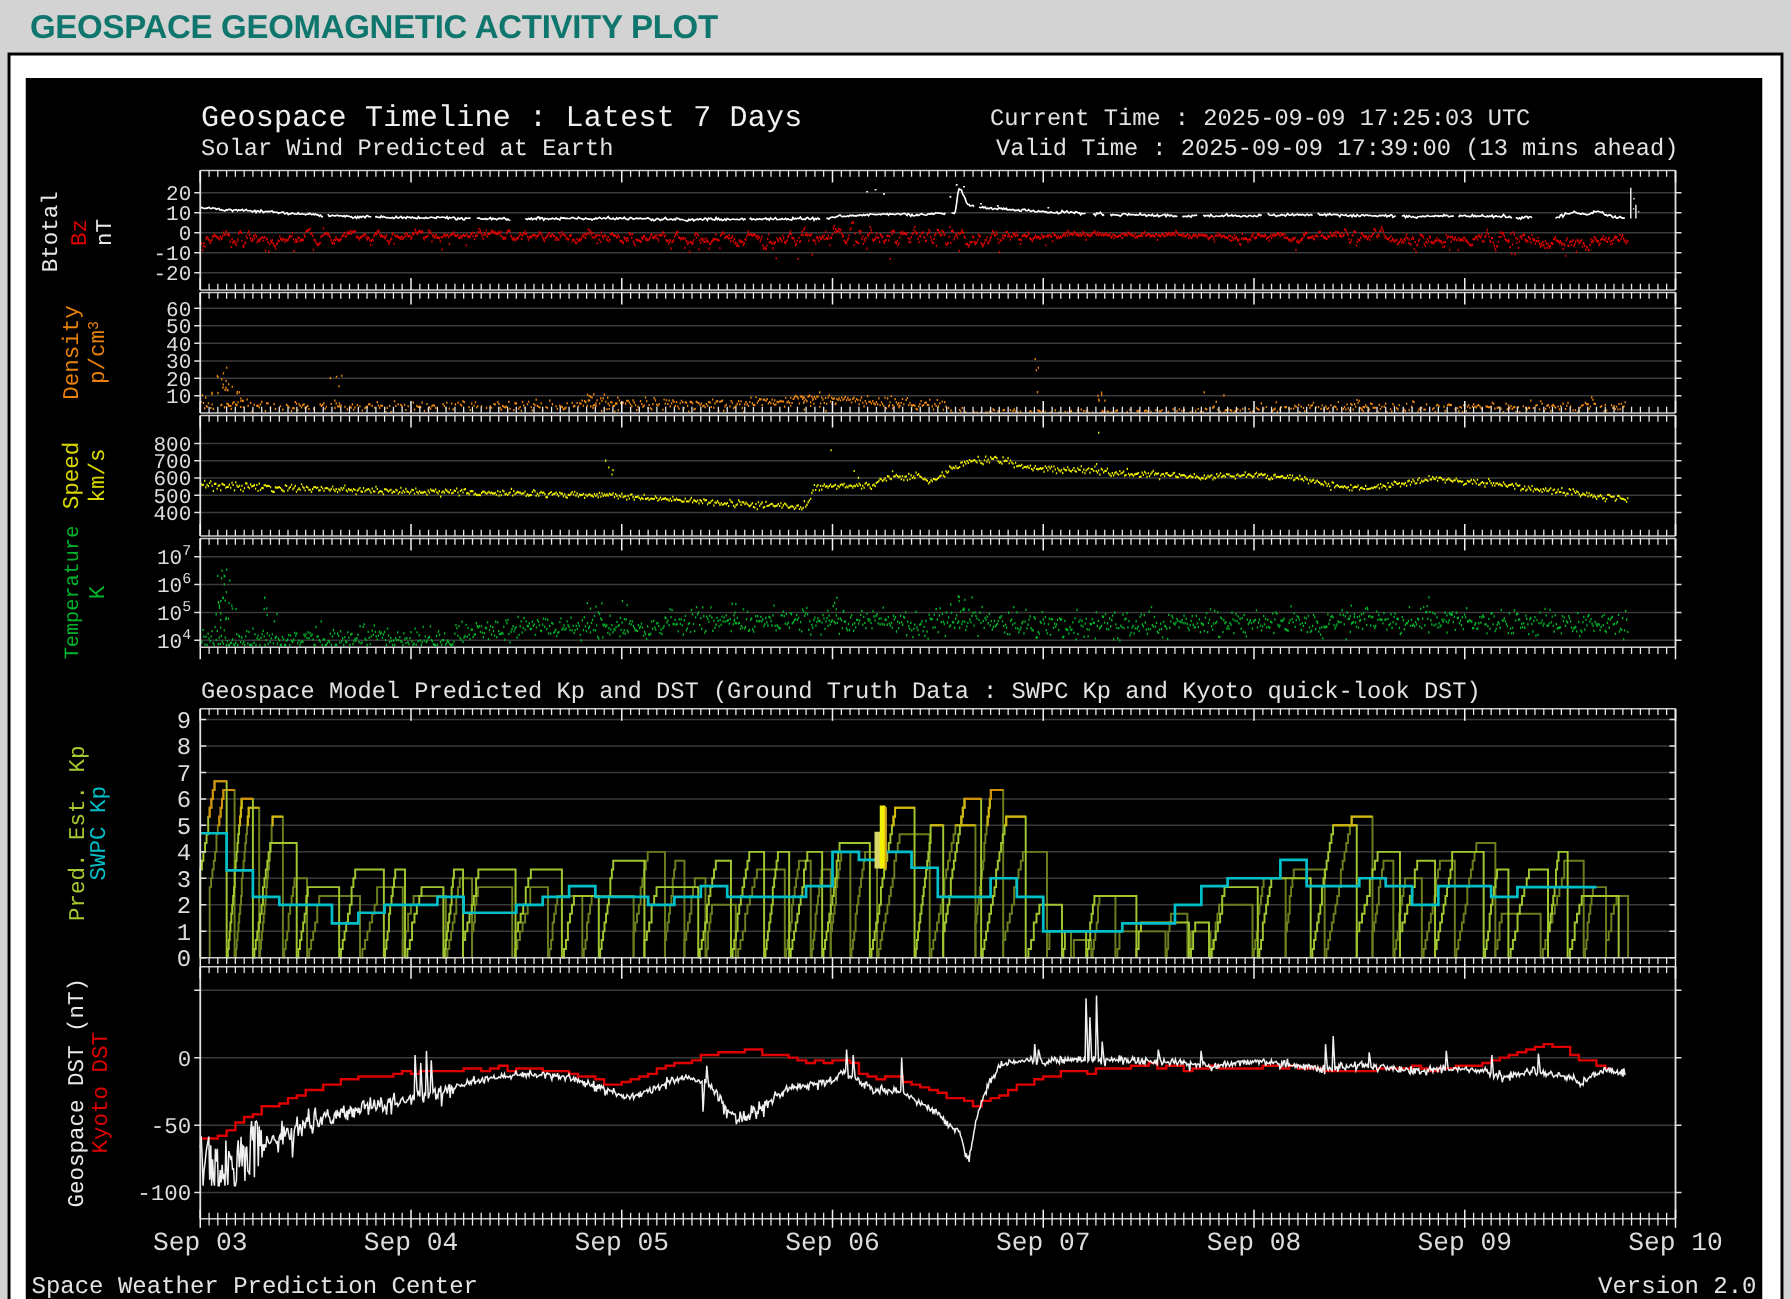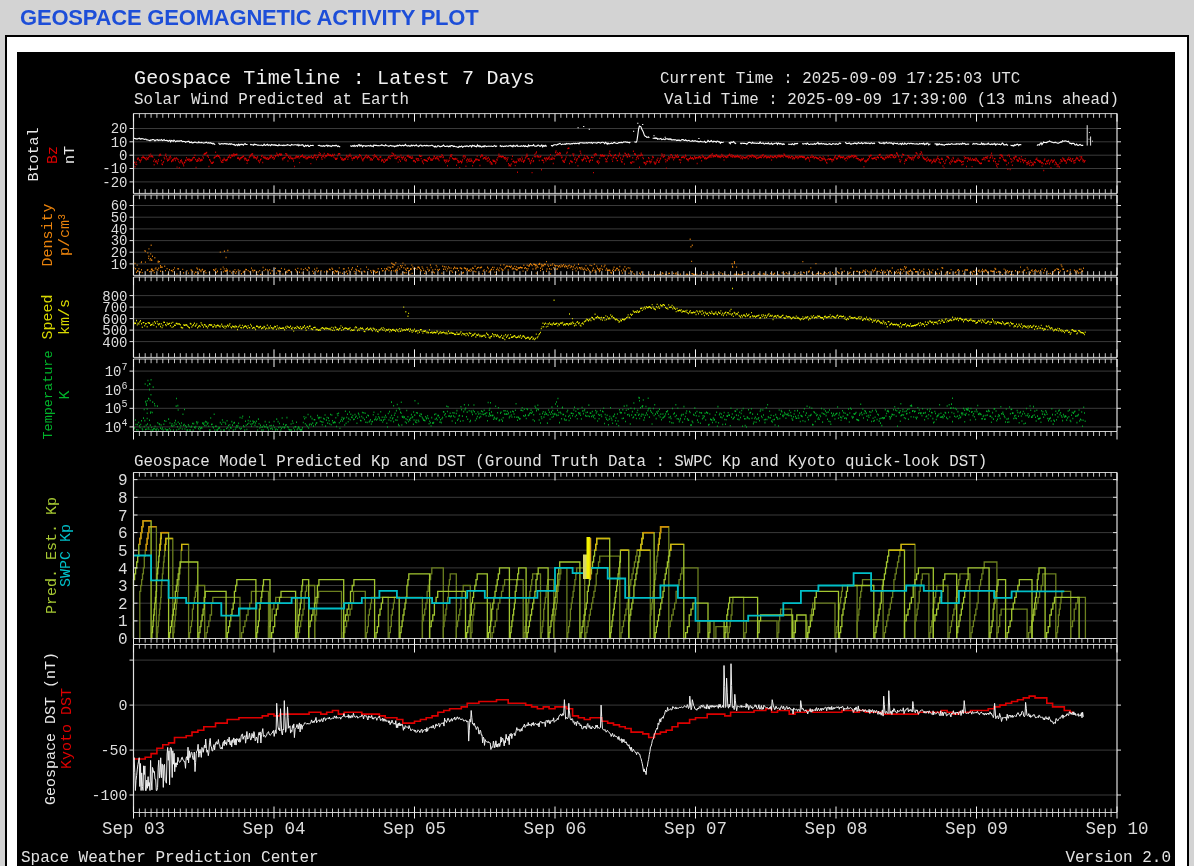--- a/index.html
+++ b/index.html
@@ -1,15 +1,15 @@
 <!DOCTYPE html>
 <html><head><meta charset="utf-8"><style>
 html,body{margin:0;padding:0;}
 body{width:1194px;height:866px;background:#d3d3d3;font-family:"Liberation Sans",sans-serif;overflow:hidden;position:relative;}
-.hdr{position:absolute;left:20px;top:5px;font-size:22px;font-weight:bold;color:#1d4ed8;letter-spacing:-0.2px;}
+.hdr{position:absolute;left:20px;top:5px;font-size:22px;font-weight:bold;color:#0f766e;letter-spacing:-0.2px;}
 .box{position:absolute;left:5px;top:35px;width:1180px;height:840px;background:#fff;border:2px solid #000;}
 .plot{position:absolute;left:10px;top:15px;}
 </style></head>
 <body>
 <div class="hdr">GEOSPACE GEOMAGNETIC ACTIVITY PLOT</div>
 <div class="box">
     <div class="plot"><svg width="1158" height="814" viewBox="17 46 1158 814" font-family="Liberation Mono, monospace">
         <rect x="17" y="46" width="1158" height="814" fill="#000"></rect>
         <line x1="133.5" y1="122.5" x2="1117.0" y2="122.5" stroke="#3a3a3a" stroke-width="1"></line>
         <line x1="133.5" y1="135.8" x2="1117.0" y2="135.8" stroke="#3a3a3a" stroke-width="1"></line>

